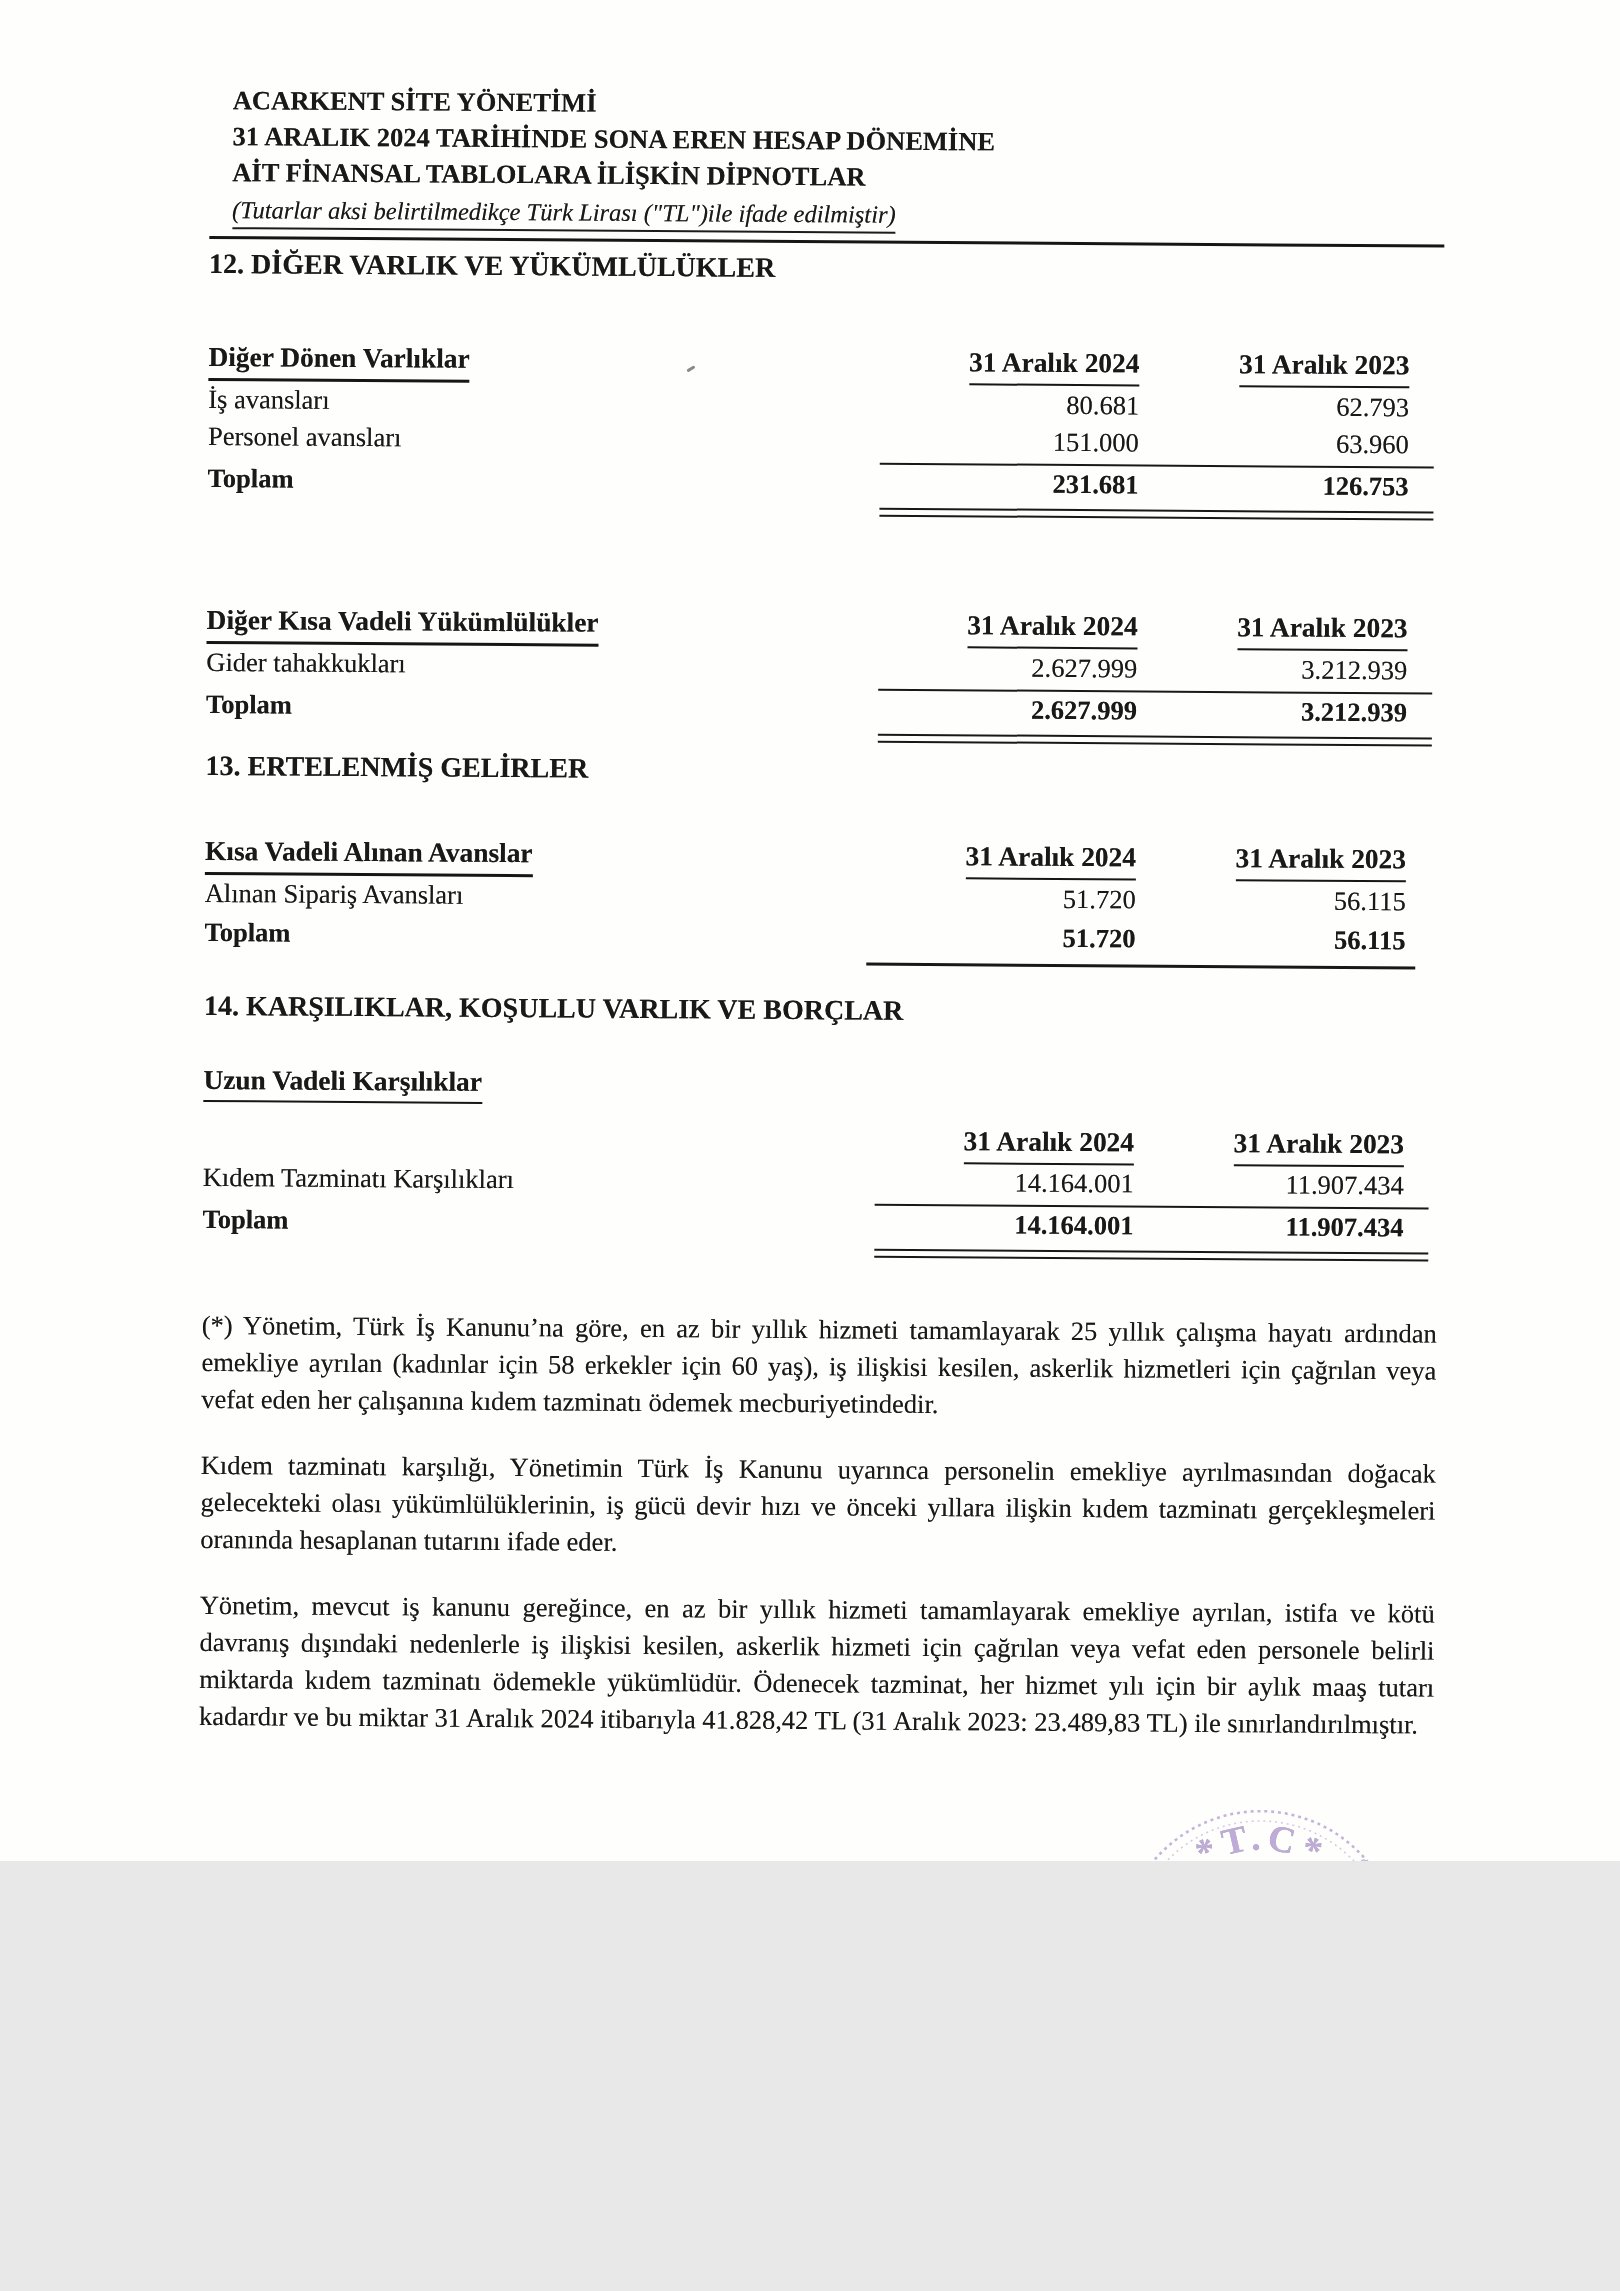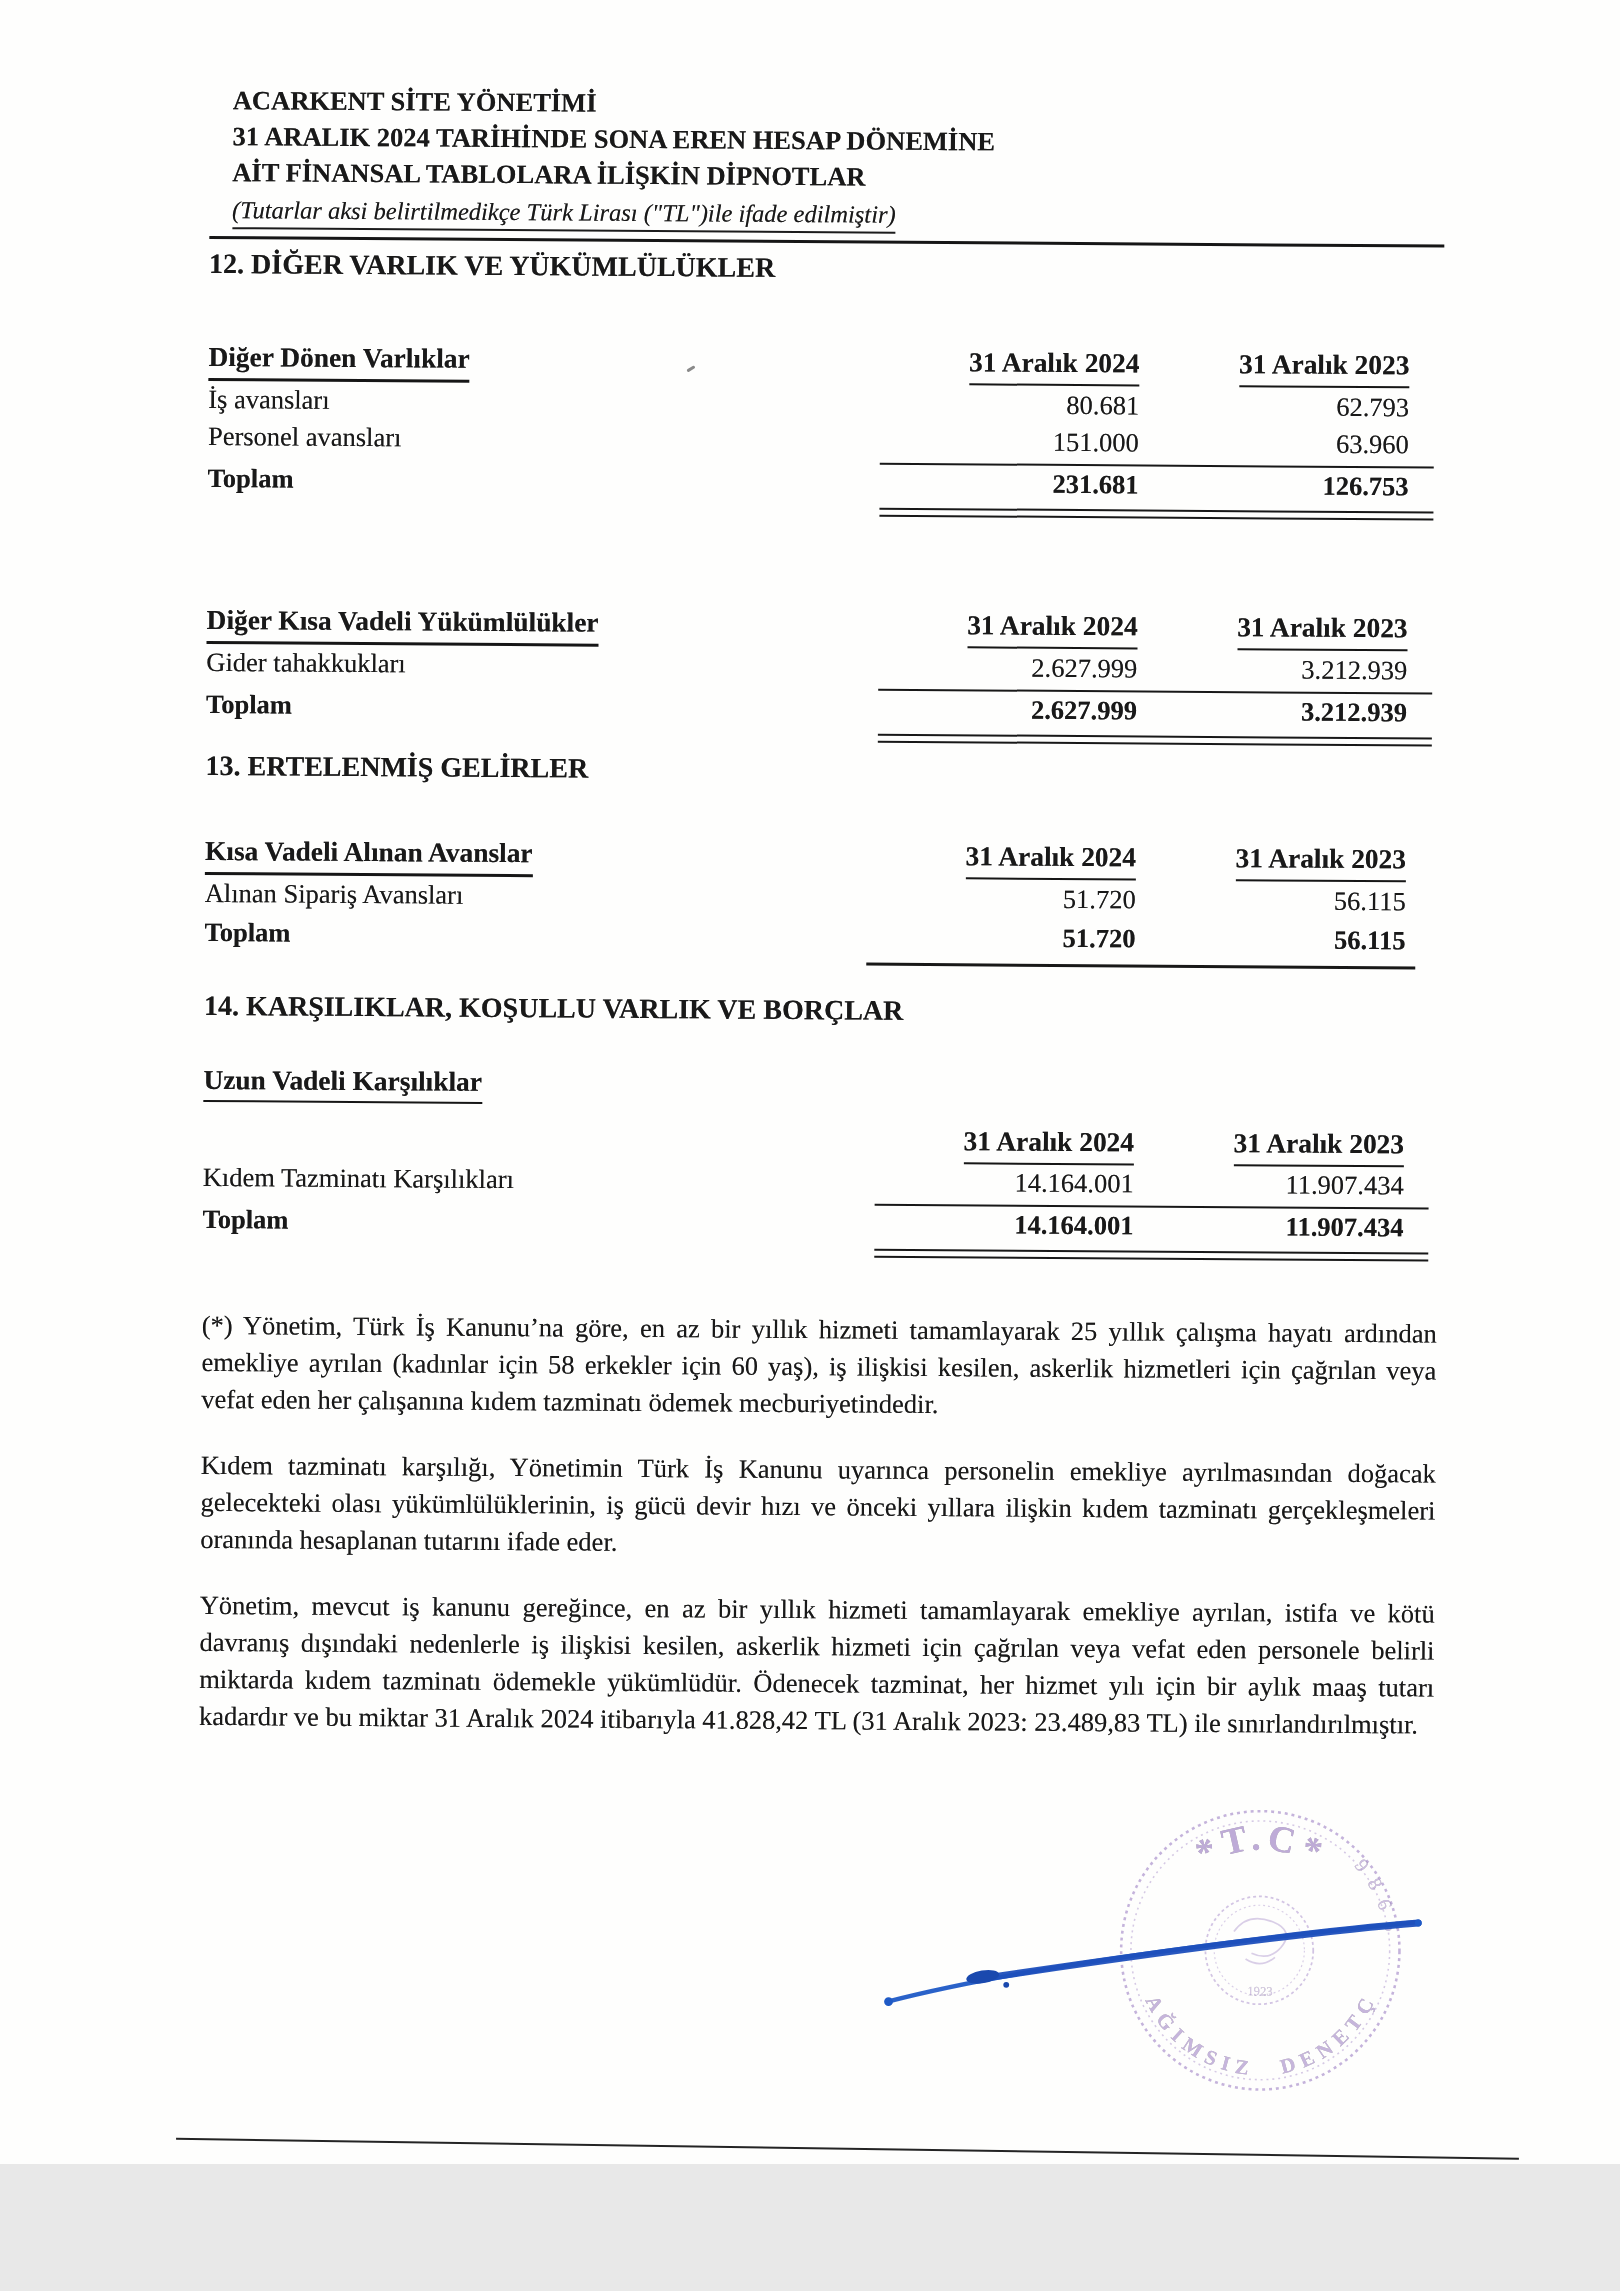--- a/index.html
+++ b/index.html
@@ -1,19 +1,19 @@
 <!DOCTYPE html>
 <html lang="tr"><head>
 <meta charset="utf-8">
 <title>Scanned financial note page</title>
 <style>
   html,body{margin:0;padding:0;background:#e8e8e8;}
   .sheet{
     position:relative;
-    width:1620px;height:2164px;
+    width:1620px;height:1861px;
     background:#fefefd;
     overflow:hidden;
     color:#191919;
     font-family:"Liberation Serif","DejaVu Serif",serif;
     text-shadow:0 0 0.5px rgba(20,20,20,.6);
   }
   .scan{position:absolute;inset:0;transform:rotate(.4deg);transform-origin:22% 0;}
   .content{position:relative;padding:83px 174px 0 211px;width:1235px;}
 
   

